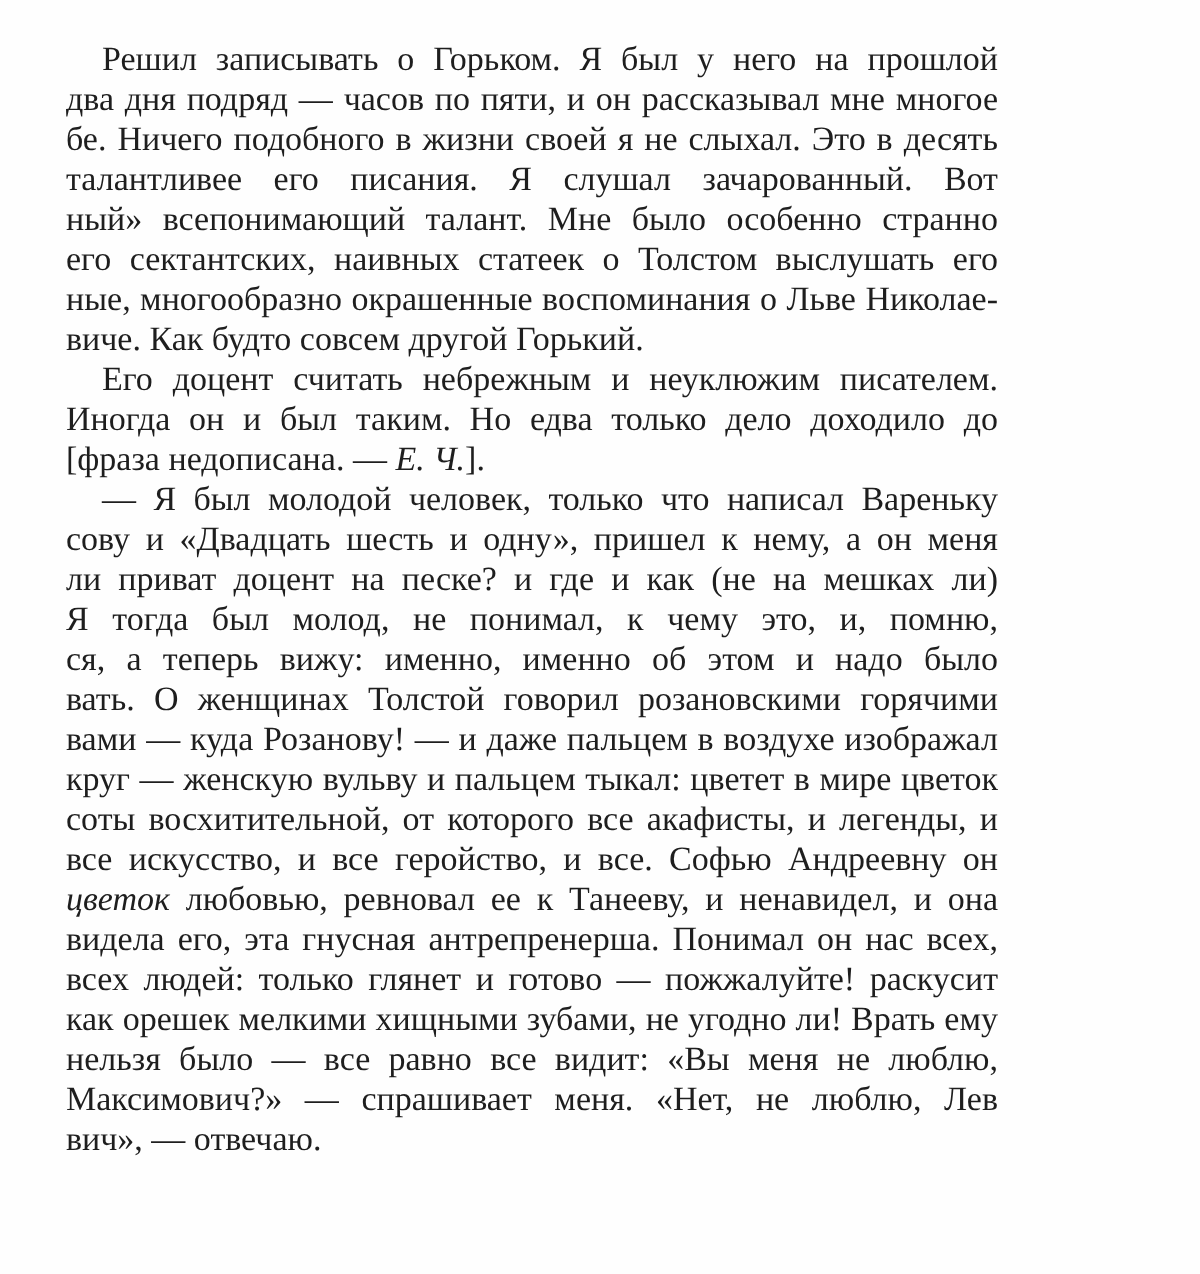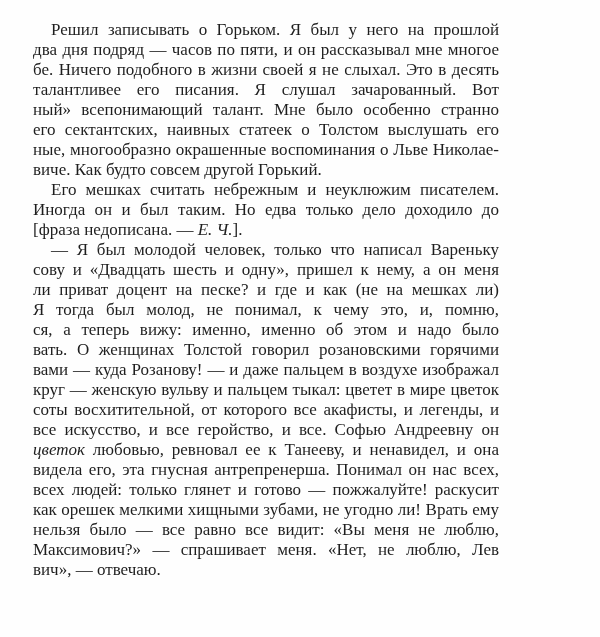--- a/index.html
+++ b/index.html
@@ -51,21 +51,21 @@
         <div class="line first"><span>Решил записывать о Горьком. Я был у него на прошлой неделе</span></div>
         <div class="line"><span>два дня подряд — часов по пяти, и он рассказывал мне многое о се-</span></div>
         <div class="line"><span>бе. Ничего подобного в жизни своей я не слыхал. Это в десять раз</span></div>
         <div class="line"><span>талантливее его писания. Я слушал зачарованный. Вот «музыкаль-</span></div>
         <div class="line"><span>ный» всепонимающий талант. Мне было особенно странно после</span></div>
         <div class="line"><span>его сектантских, наивных статеек о Толстом выслушать его слож-</span></div>
         <div class="line"><span>ные, многообразно окрашенные воспоминания о Льве Николае-</span></div>
         <div class="line last"><span>виче. Как будто совсем другой Горький.</span></div>
       </div>
       <div class="para">
-        <div class="line first"><span>Его мешках считать небрежным и неуклюжим писателем.</span></div>
+        <div class="line first"><span>Его доцент считать небрежным и неуклюжим писателем.</span></div>
         <div class="line"><span>Иногда он и был таким. Но едва только дело доходило до дактиля</span></div>
         <div class="line last"><span>[фраза недописана. — </span><em>Е. Ч.</em><span>].</span></div>
       </div>
       <div class="para">
         <div class="line first"><span>— Я был молодой человек, только что написал Вареньку Оле-</span></div>
         <div class="line"><span>сову и «Двадцать шесть и одну», пришел к нему, а он меня спраши-</span></div>
         <div class="line"><span>ли приват доцент на песке? и где и как (не на мешках ли) люблю</span></div>
         <div class="line"><span>Я тогда был молод, не понимал, к чему это, и, помню, рассердил-</span></div>
         <div class="line"><span>ся, а теперь вижу: именно, именно об этом и надо было спраши-</span></div>
         <div class="line"><span>вать. О женщинах Толстой говорил розановскими горячими сло-</span></div>

